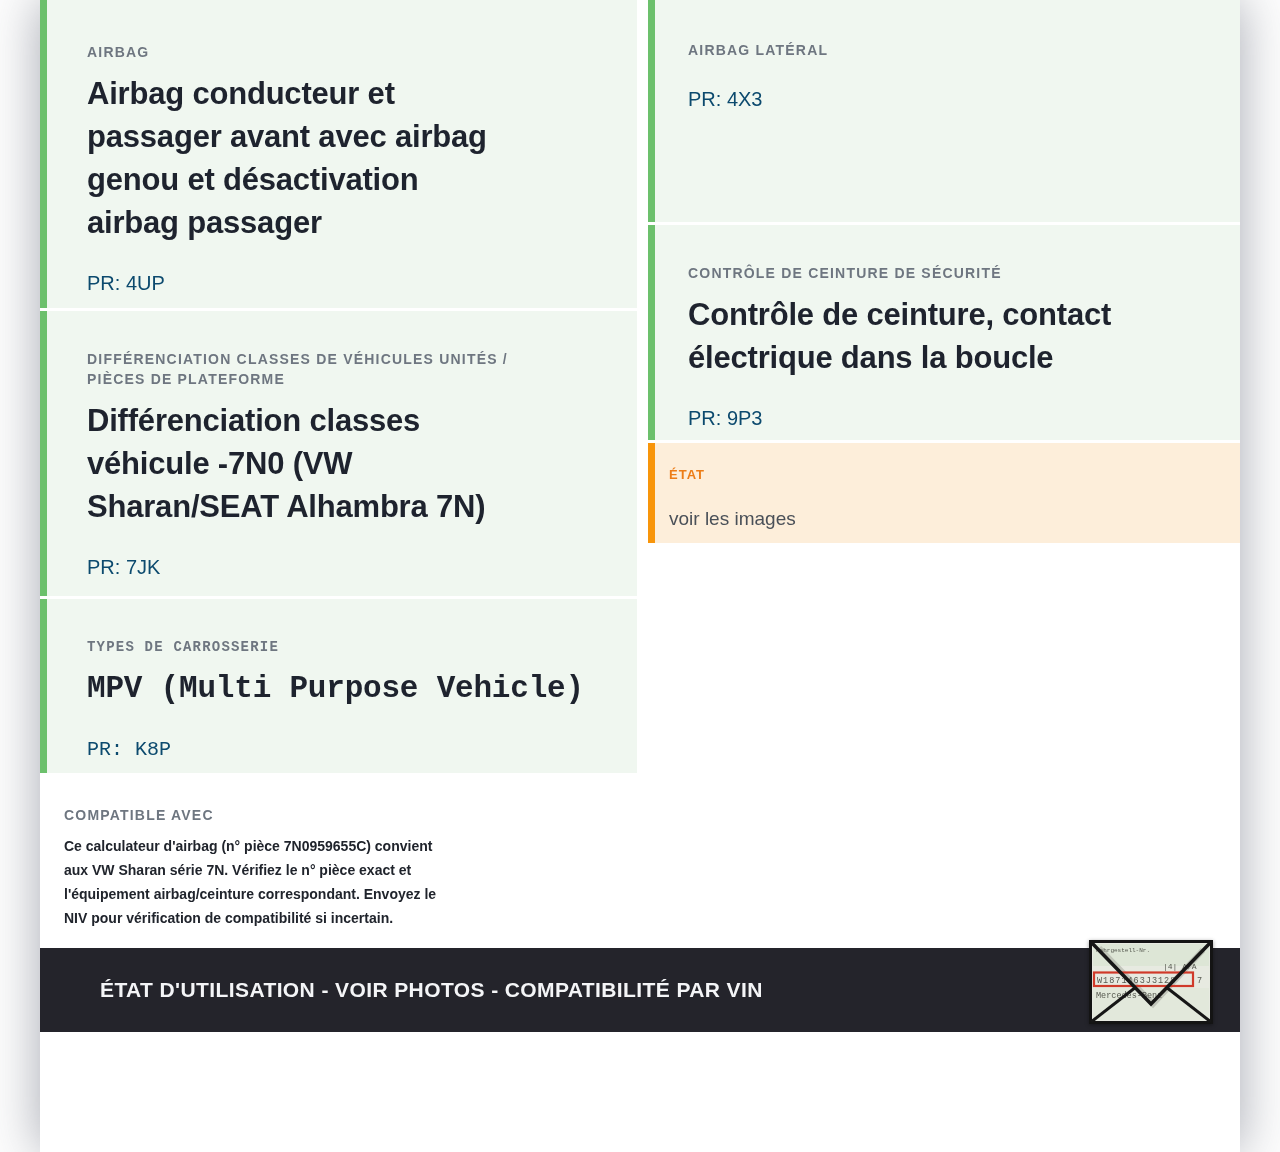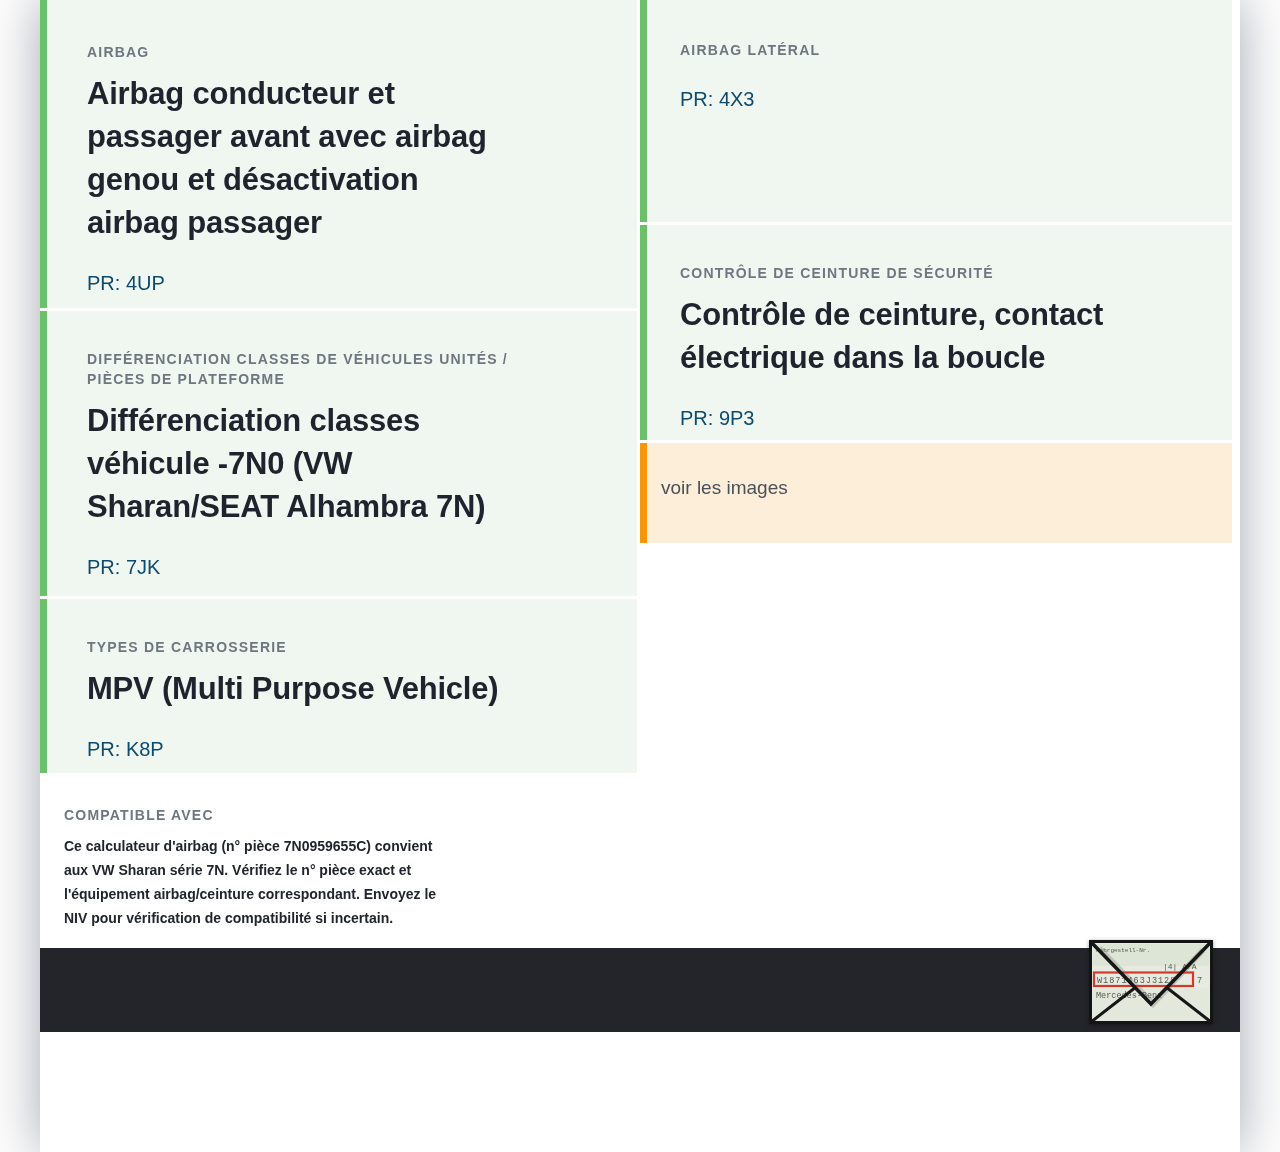--- a/index.html
+++ b/index.html
@@ -8,48 +8,48 @@
   .page { width:1280px; height:1152px; position:relative; background:#fdfdfd; }
   .container { position:absolute; left:40px; top:0; width:1200px; height:1152px;
                background:#ffffff; box-shadow:0 0 48px rgba(96,102,118,0.55); }
 
   
   .header { height:120px; background:linear-gradient(100deg,#e87d01 0%,#f08b06 45%,#c96f00 100%);
             display:flex; align-items:center; padding-left:60px; }
   .header-title { color:#ffffff; font-size:42px; font-weight:800; letter-spacing:0.5px; }
 
   
-  .content { display:flex; gap:3px; height:948px; background:#ffffff; overflow:hidden; }
+  .content { display:flex; gap:11px; height:948px; background:#ffffff; overflow:hidden; }
   .col-left  { width:597px; }
   .col-right { width:592px; }
 
   .card { background:#f0f7f0; border-left:7px solid #6cc06c; overflow:hidden; }
   .card-label { font-size:14px; line-height:20px; font-weight:700; letter-spacing:1.2px;
                 color:#6e7680; white-space:pre-line; }
   .card-title { font-size:31px; line-height:43px; font-weight:700; color:#1e232e;
                 margin-top:10px; white-space:pre-line; letter-spacing:-0.2px; }
   .card-pr { font-size:20px; line-height:19px; color:#0c4a6e; margin-top:30px; }
 
   .lcard { padding:38px 30px 0 40px; margin-bottom:3px; }
   .lcard-1 { height:308px; padding-top:42px; }
   .lcard-2 { height:285px; }
-  .lcard-3 { height:174px; }
+  .lcard-3 { height:174px;font-family:Liberation Mono, monospace; }
 
   .compat-card { background:#ffffff; height:160px; padding:28px 24px 0 24px; margin-top:4px; }
   .compat-text { font-size:14px; line-height:24px; font-weight:700; color:#20242c;
                  margin-top:9px; white-space:pre-line; }
 
   .rcard { padding:40px 24px 0 33px; margin-bottom:3px; }
   .rcard-1 { height:222px; }
   .rcard-2 { height:215px; padding-top:38px; }
 
   .etat-card { background:#fdeeda; border-left:7px solid #f8950a; height:100px;
                padding:24px 20px 0 14px; }
   .etat-label { font-size:13px; line-height:16px; font-weight:700; letter-spacing:1px; color:#ed7d17; }
-  .etat-text { font-size:19px; line-height:24px; font-weight:500; color:#4a5058; margin-top:9px; }
+  .etat-text { font-size:19px; line-height:24px; font-weight:500; color:#4a5058; margin-top:24px; }
 
   
   .footer { position:relative; height:84px; background:#24242b;
             display:flex; align-items:center; padding-left:60px; }
   .footer-text { color:#f4f5f7; font-size:21px; font-weight:700; letter-spacing:0.4px; }
 
   
   .stamp { position:absolute; right:27px; top:-8px; width:124px; height:84px;
            box-shadow:0 1px 4px rgba(0,0,0,0.4); }
   .stamp svg { display:block; width:124px; height:84px; }
@@ -105,27 +105,29 @@
         </section>
 
         <section class="card rcard rcard-2">
           <div class="card-label">CONTRÔLE DE CEINTURE DE SÉCURITÉ</div>
           <h2 class="card-title">Contrôle de ceinture, contact
 électrique dans la boucle</h2>
           <div class="card-pr">PR: 9P3</div>
         </section>
 
         <section class="etat-card">
+          <div class="etat-label">ÉTAT</div>
           <div class="etat-text">voir les images</div>
         </section>
       </div>
 
     </main>
 
     <footer class="footer">
+      <div class="footer-text">ÉTAT D'UTILISATION - VOIR PHOTOS - COMPATIBILITÉ PAR VIN</div>
 
       <div class="stamp">
         <svg viewBox="0 0 124 84" xmlns="http://www.w3.org/2000/svg">
           <rect x="1.5" y="1.5" width="121" height="81" fill="#e7eae1" stroke="#141414" stroke-width="3"></rect>
           <rect x="4" y="4" width="116" height="22" fill="#dde6d6"></rect>
           <rect x="4" y="48" width="116" height="32" fill="#e2e8db"></rect>
           <path d="M10 8 L64 64 L114 10" stroke="#a6a89e" stroke-width="6" fill="none" opacity="0.55"></path>
           <text class="doc-text" x="7" y="12" font-size="6">Fahrgestell-Nr.</text>
           <text class="doc-text" x="74" y="29" font-size="8">|4| A/A</text>
           <rect x="5" y="32.5" width="99" height="13.5" fill="none" stroke="#d03a2a" stroke-width="2.2"></rect>

